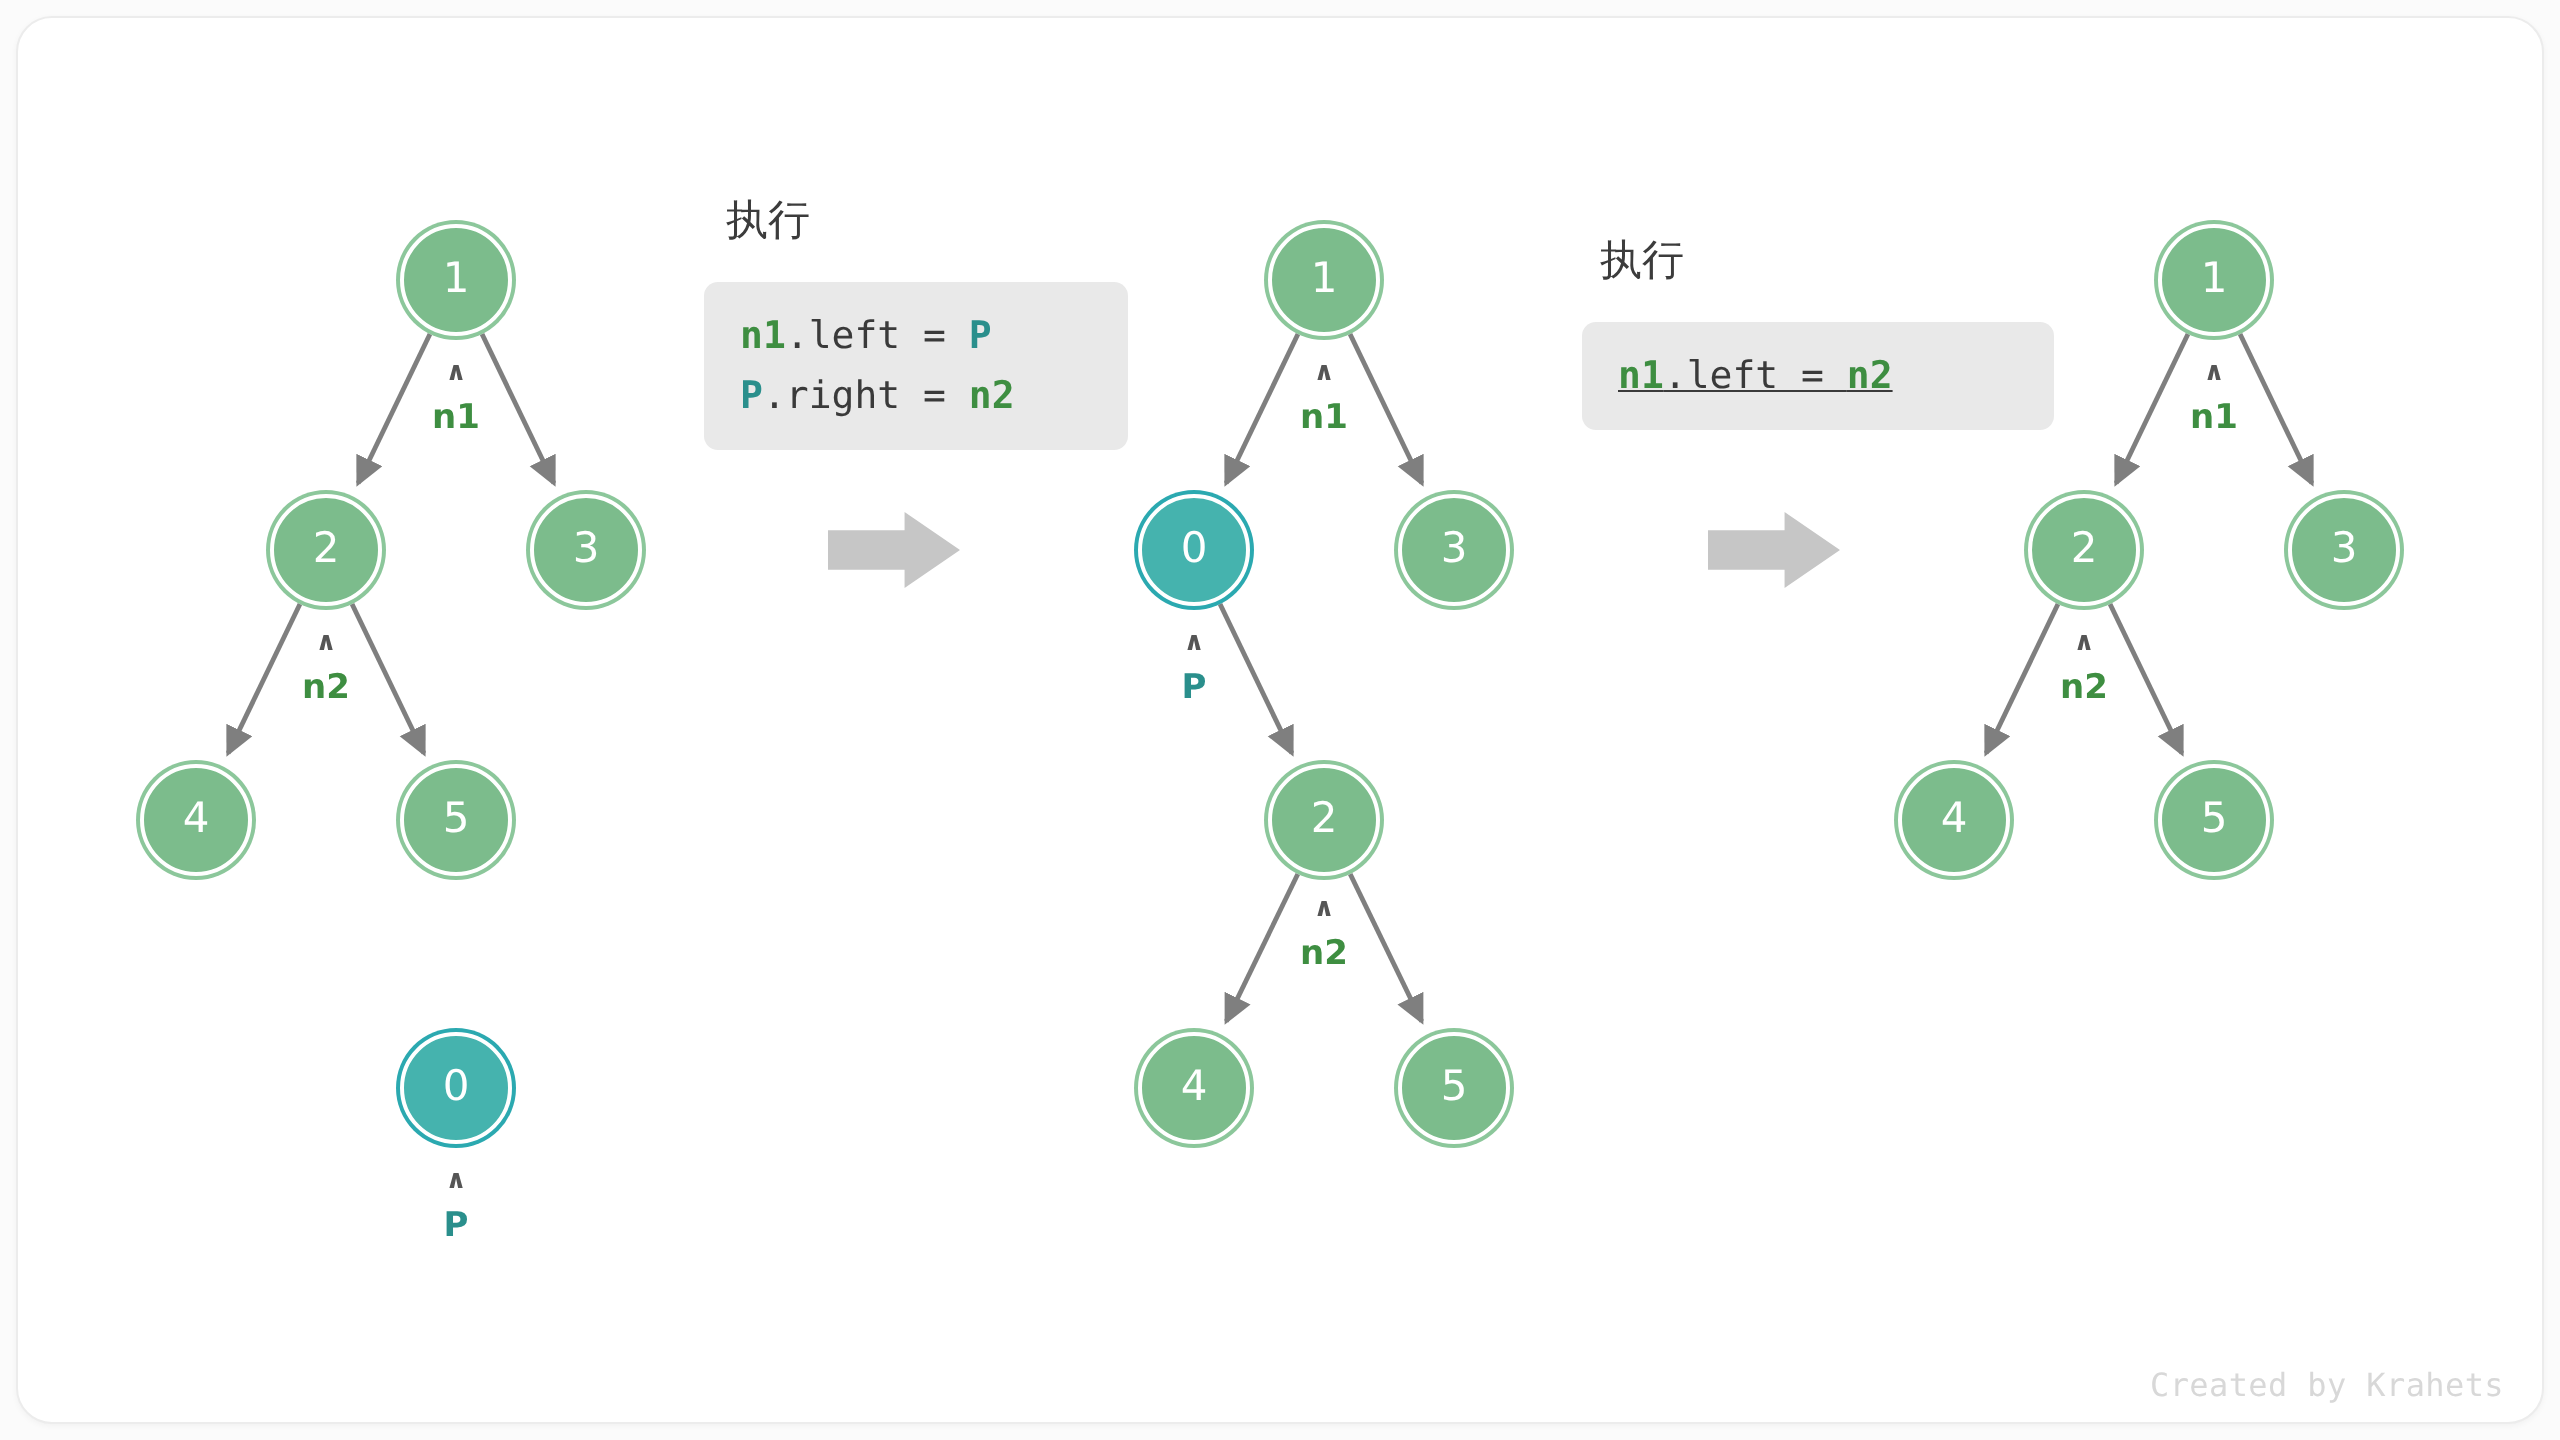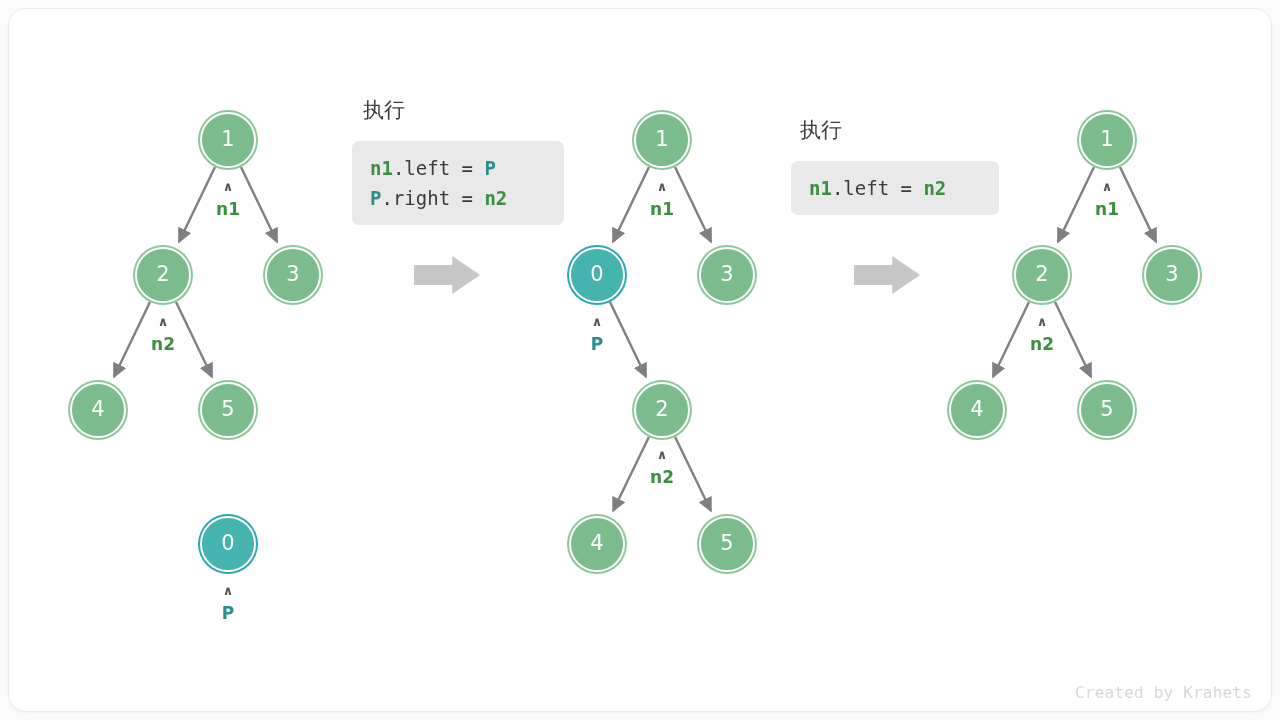--- a/index.html
+++ b/index.html
@@ -238,17 +238,17 @@
       </div>
       <div class="ptr green-lbl" style="left: 1002px; top: 315px; width: 80px;">
         <span class="caret">∧</span>
         <span class="ptr-label">n2</span>
       </div>
     </div>
   <div id="steps-layer">
       <div class="exec-label" style="left: 363px; top: 100px;">执行</div>
       <div class="code-box" style="left: 352px; top: 141px; width: 212px;"><span class="code-line"><span class="tok-n">n1</span><span class="tok-plain">.left = </span><span class="tok-p">P</span></span><span class="code-line"><span class="tok-p">P</span><span class="tok-plain">.right = </span><span class="tok-n">n2</span></span></div>
       <div class="exec-label" style="left: 800px; top: 120px;">执行</div>
-      <div class="code-box" style="left: 791px; top: 161px; width: 208px;"><span class="code-line"><span class="tok-n">n1</span><span class="tok-plain">.left = </span><span class="tok-n">n2</span></span></div>
+      <div class="code-box" style="left: 791px; top: 161px; width: 236px; text-decoration: underline;"><span class="code-line"><span class="tok-n">n1</span><span class="tok-plain">.left = </span><span class="tok-n">n2</span></span></div>
     </div>
 
   <div class="credit">Created by Krahets</div>
 </div>
 
 </body></html>

